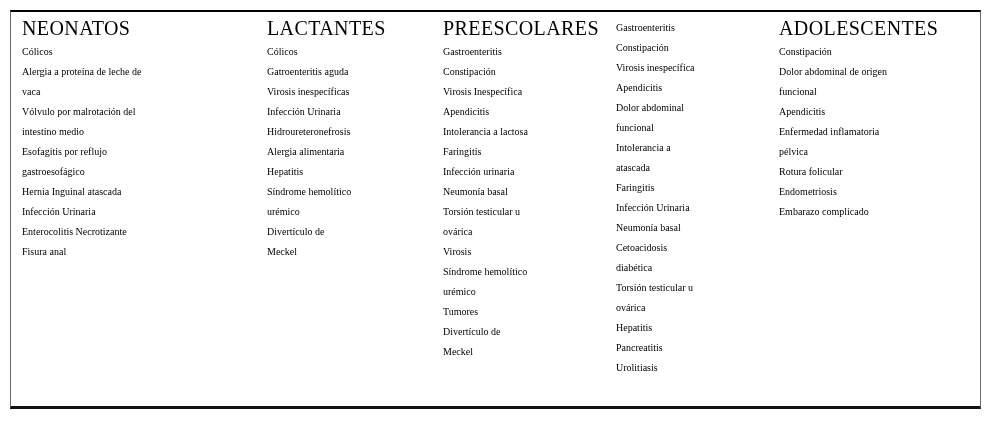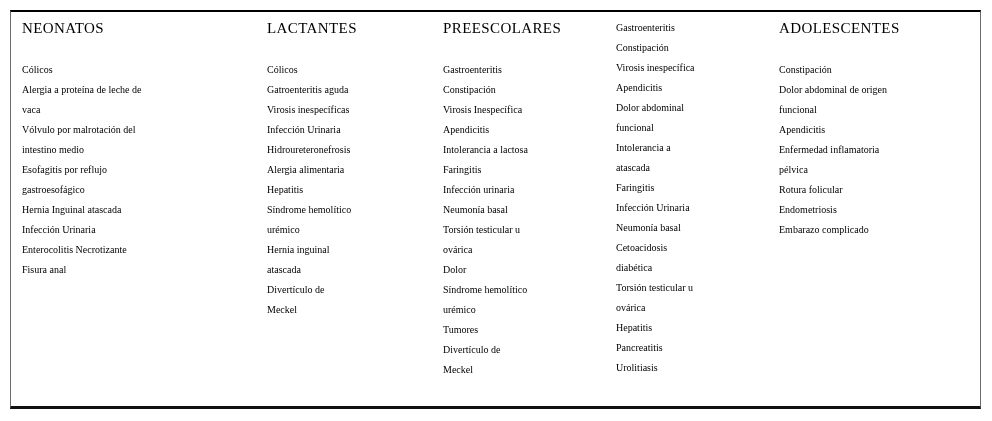--- a/index.html
+++ b/index.html
@@ -34,24 +34,24 @@
   }
 
   .col { flex: 0 0 auto; }
   .col:nth-child(1) { width: 245px; }
   .col:nth-child(2) { width: 176px; }
   .col:nth-child(3) { width: 173px; }
   .col:nth-child(4) { width: 163px; }
   .col:nth-child(5) { width: 196px; }
 
   .col-header {
-    font-size: 15px;
+    font-size: 20px;
     line-height: 20px;
     letter-spacing: 0.4px;
-    margin-bottom: 22px;
+    margin-bottom: 4px;
     white-space: pre;
   }
 
   .item {
     font-size: 10px;
     line-height: 20px;
     white-space: pre; 
   }
 </style>
 </head>
@@ -78,38 +78,36 @@
           <div class="col-header">LACTANTES</div>
           <div class="item">Cólicos</div>
           <div class="item">Gatroenteritis aguda</div>
           <div class="item">Virosis inespecíficas</div>
           <div class="item">Infección Urinaria</div>
           <div class="item">Hidroureteronefrosis</div>
           <div class="item">Alergia alimentaria</div>
           <div class="item">Hepatitis</div>
           <div class="item">Síndrome hemolítico
 urémico</div>
-          <div class="item">Hernia inguinal
-atascada</div>
           <div class="item">Divertículo de
 Meckel</div>
         </div>
         <div class="col">
           <div class="col-header">PREESCOLARES</div>
           <div class="item">Gastroenteritis</div>
           <div class="item">Constipación</div>
           <div class="item">Virosis Inespecífica</div>
           <div class="item">Apendicitis</div>
           <div class="item">Intolerancia a lactosa</div>
           <div class="item">Faringitis</div>
           <div class="item">Infección urinaria</div>
           <div class="item">Neumonía basal</div>
           <div class="item">Torsión testicular u
 ovárica</div>
-          <div class="item">Dolor</div>
+          <div class="item">Virosis</div>
           <div class="item">Síndrome hemolítico
 urémico</div>
           <div class="item">Tumores</div>
           <div class="item">Divertículo de
 Meckel</div>
         </div>
         <div class="col">
           <div class="item">Gastroenteritis</div>
           <div class="item">Constipación</div>
           <div class="item">Virosis inespecífica</div>

